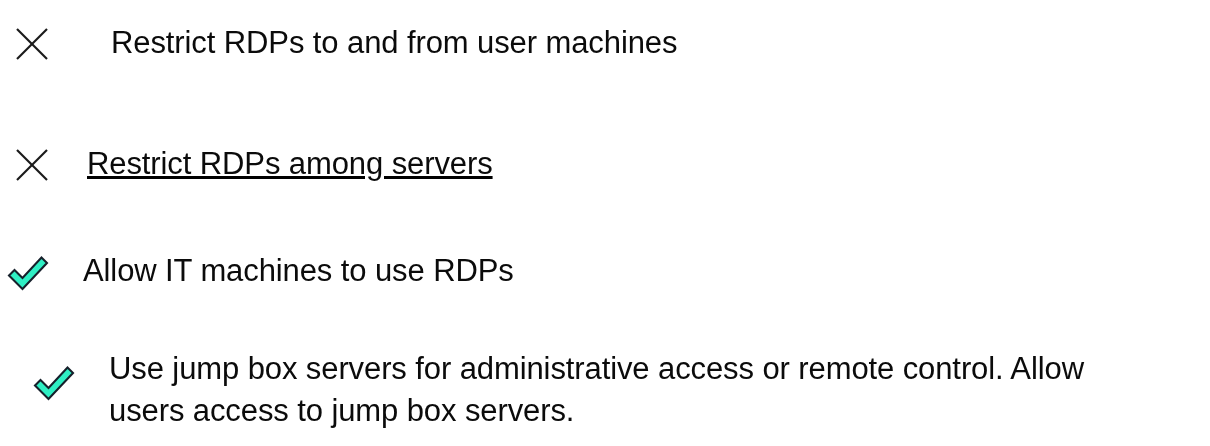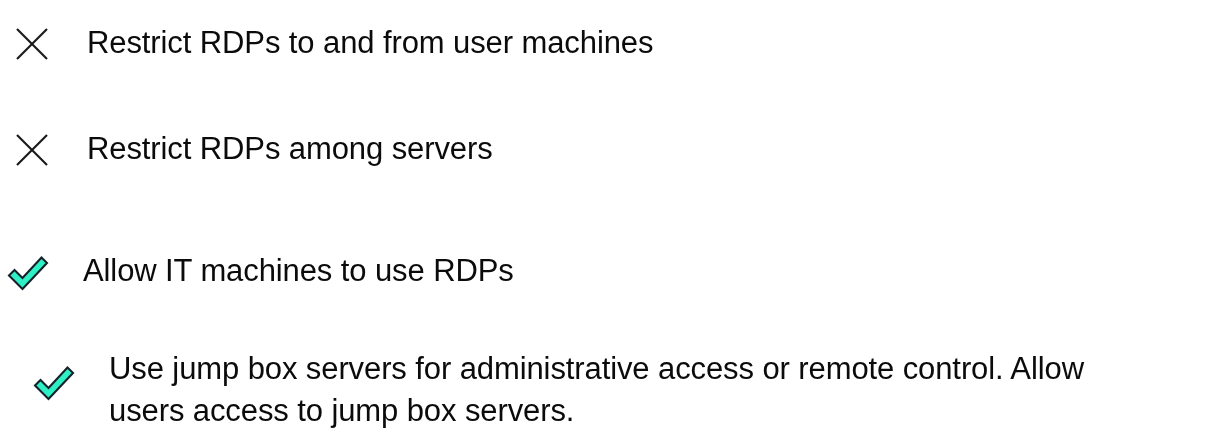--- a/index.html
+++ b/index.html
@@ -50,22 +50,22 @@
     line-height: 42px;
     color: #0b0b0b;
     letter-spacing: -0.1px;
     font-weight: 400;
     margin-left: 27px;
     max-width: 1120px;
     white-space: pre-line;
   }
 
   
-  #row-0 { top: 22px; }
-  #row-1 { top: 128px; }
+  #row-0 { top: 22px; gap: 24px; }
+  #row-1 { top: 143px; text-decoration: underline; }
   #row-2 { top: 250px; }
   #row-3 { top: 348px; padding-left: 26px; }
 
   
   .icon-cross { width: 34px; height: 34px; }
   .icon-check { width: 46px; height: 42px; }
 
   #row-2 .row-icon, #row-3 .row-icon { margin-left: 0px; }
   #row-3 .row-icon { margin-top: 14px; }
   #row-2 .row-icon { margin-top: 2px; }

